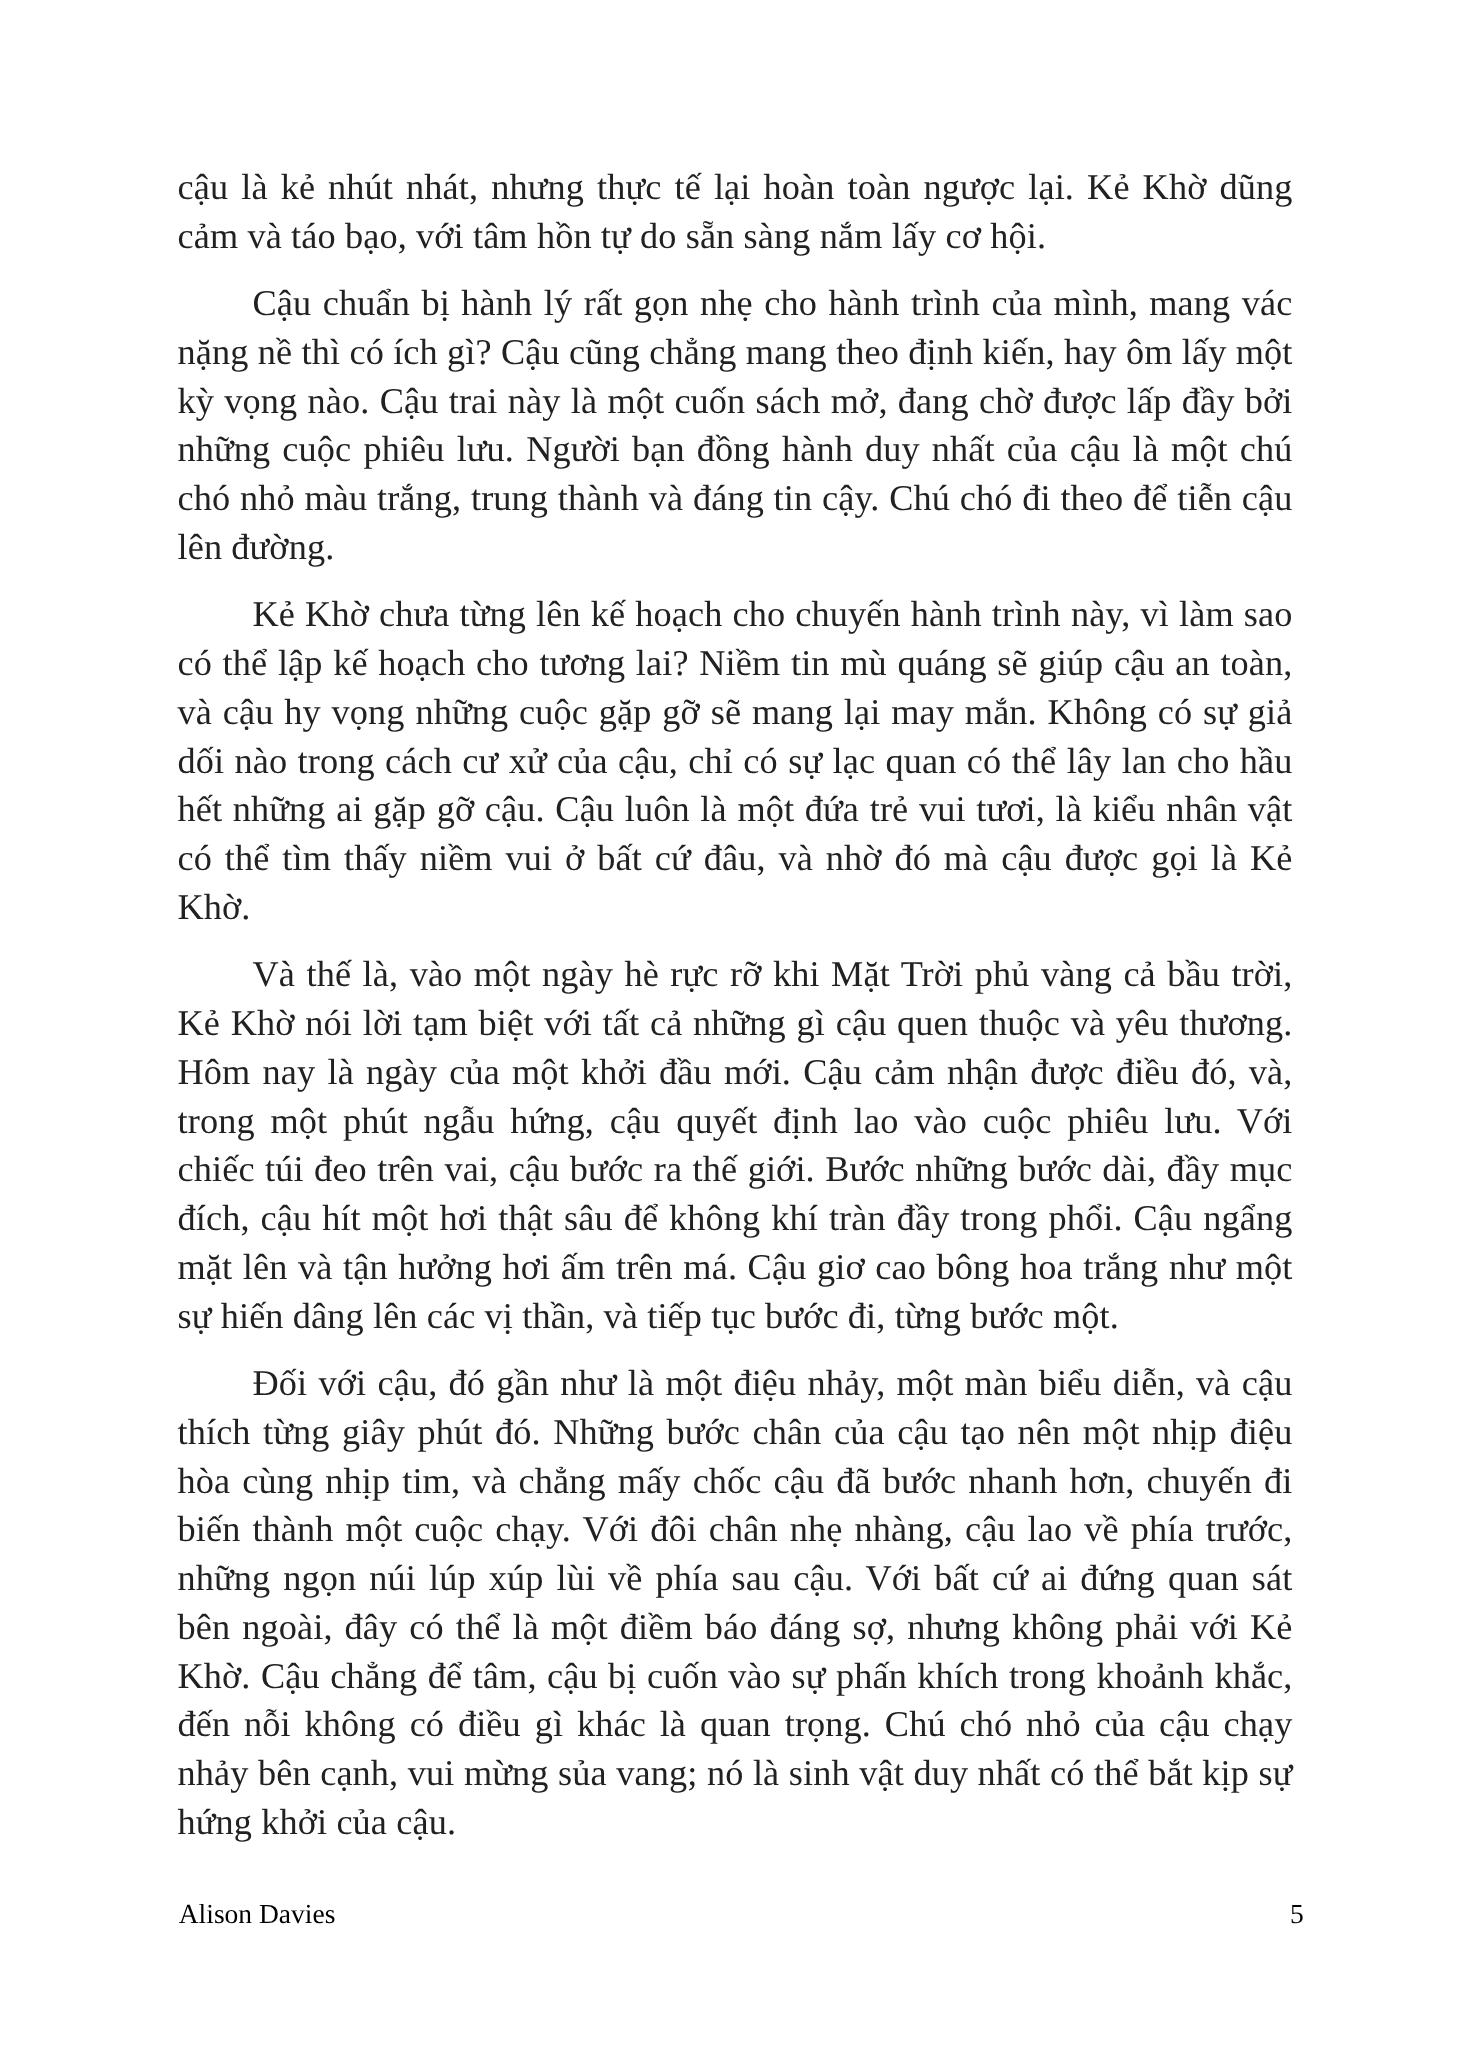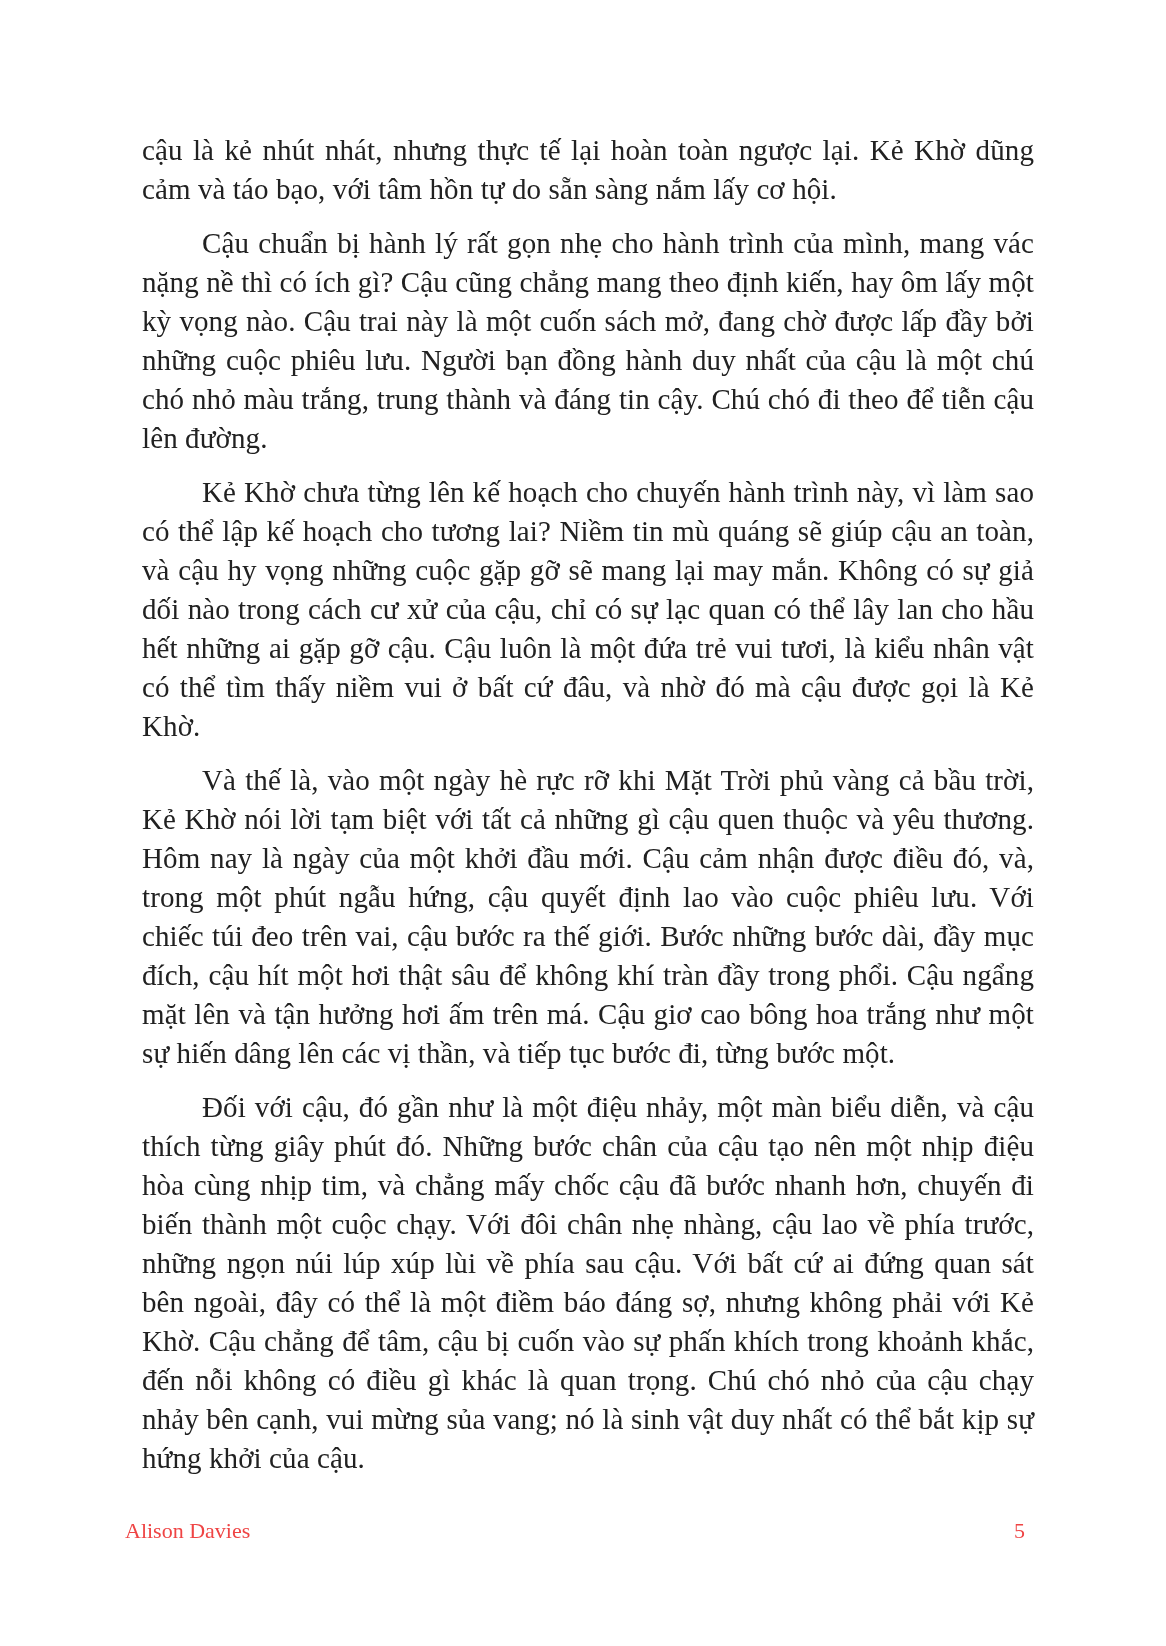--- a/index.html
+++ b/index.html
@@ -29,29 +29,29 @@
   }
   .body-text p {
     margin: 0 0 15px 0;
     text-indent: 60px;
   }
   .body-text p.no-indent {
     text-indent: 0;
   }
   .page-footer {
     position: absolute;
-    left: 125px;
+    left: 143px;
     top: 1518px;
     width: 900px;
     display: flex;
     justify-content: space-between;
     align-items: baseline;
     font-size: 22px;
     line-height: 26px;
-    color: #ef4444;
+    color: #000000;
   }
 </style>
 </head>
 <body>
 
 <div class="page">
 
   <main class="body-text">
     <p class="no-indent">cậu là kẻ nhút nhát, nhưng thực tế lại hoàn toàn ngược lại. Kẻ Khờ dũng cảm và táo bạo, với tâm hồn tự do sẵn sàng nắm lấy cơ hội.</p>
     <p>Cậu chuẩn bị hành lý rất gọn nhẹ cho hành trình của mình, mang vác nặng nề thì có ích gì? Cậu cũng chẳng mang theo định kiến, hay ôm lấy một kỳ vọng nào. Cậu trai này là một cuốn sách mở, đang chờ được lấp đầy bởi những cuộc phiêu lưu. Người bạn đồng hành duy nhất của cậu là một chú chó nhỏ màu trắng, trung thành và đáng tin cậy. Chú chó đi theo để tiễn cậu lên đường.</p>

